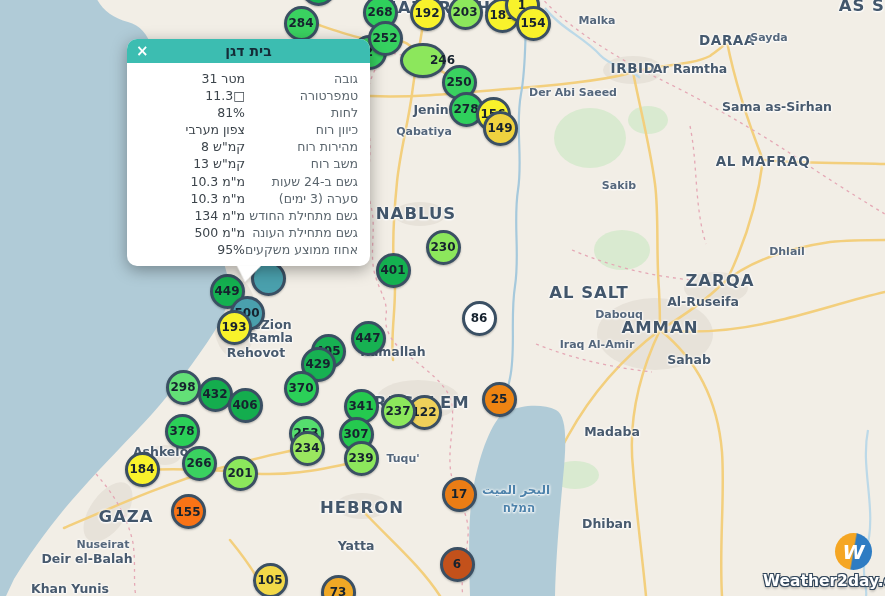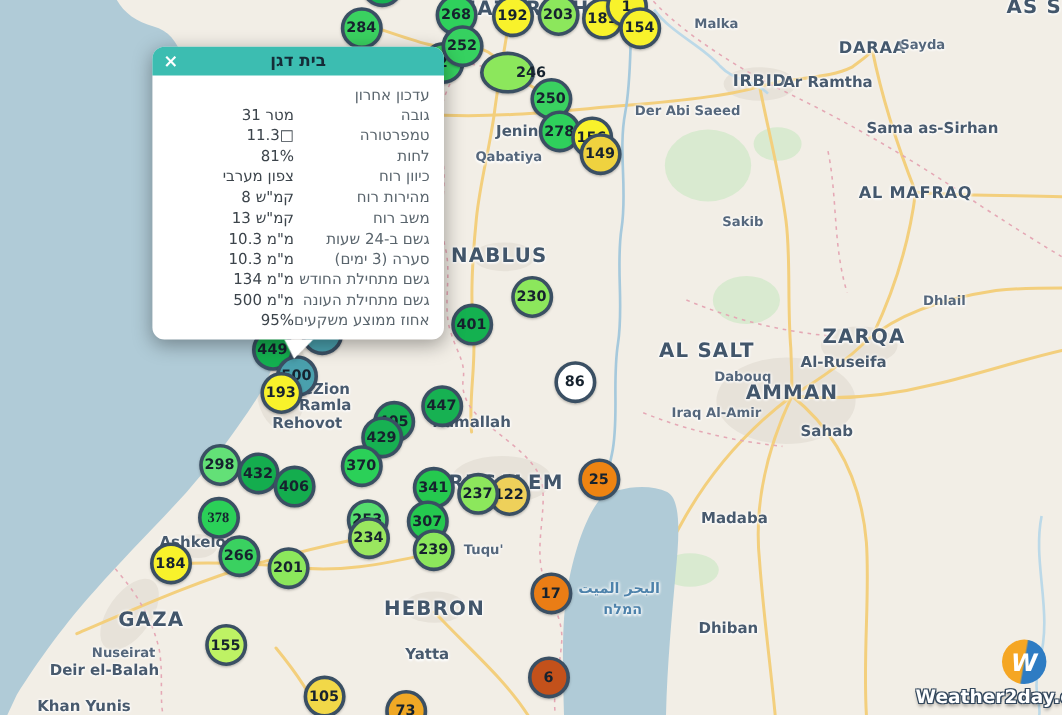--- a/index.html
+++ b/index.html
@@ -250,21 +250,21 @@
       </div>
       <div class="marker" style="left: 406.5px; top: 394.5px; background: rgb(238, 208, 90);">
         <span>122</span>
       </div>
       <div class="marker" style="left: 380.5px; top: 393.5px; background: rgb(140, 231, 92);">
         <span>237</span>
       </div>
       <div class="marker" style="left: 481.5px; top: 381.5px; background: rgb(238, 132, 18);">
         <span>25</span>
       </div>
-      <div class="marker" style="left: 164.5px; top: 413.5px; background: rgb(43, 208, 88); font-family: Liberation Serif, serif;">
+      <div class="marker" style="left: 164.5px; top: 413.5px; background: rgb(43, 208, 88);">
         <span>378</span>
       </div>
       <div class="marker" style="left: 288.5px; top: 415.5px; background: rgb(85, 221, 110);">
         <span>253</span>
       </div>
       <div class="marker" style="left: 289.5px; top: 430.5px; background: rgb(154, 231, 95);">
         <span>234</span>
       </div>
       <div class="marker" style="left: 338.5px; top: 416.5px; background: rgb(37, 201, 79);">
         <span>307</span>
@@ -277,42 +277,41 @@
       </div>
       <div class="marker" style="left: 181.5px; top: 445.5px; background: rgb(58, 209, 96);">
         <span>266</span>
       </div>
       <div class="marker" style="left: 222.5px; top: 455.5px; background: rgb(140, 231, 92);">
         <span>201</span>
       </div>
       <div class="marker" style="left: 441.5px; top: 476.5px; background: rgb(234, 125, 21);">
         <span>17</span>
       </div>
-      <div class="marker" style="left: 170.5px; top: 520px; background: #bef264;">
+      <div class="marker" style="left: 170.5px; top: 494px; background: #f97316;">
         <span>155</span>
       </div>
       <div class="marker" style="left: 252.5px; top: 562.5px; background: rgb(242, 216, 72);">
         <span>105</span>
       </div>
       <div class="marker" style="left: 320.5px; top: 574.5px; background: rgb(240, 168, 37);">
         <span>73</span>
       </div>
       <div class="marker" style="left: 439.5px; top: 546.5px; background: rgb(195, 81, 27);">
         <span>6</span>
       </div>
     </div>
 
   <div class="popup">
     <div class="popup-header">
       <span class="popup-close">×</span>
       <span class="popup-title">בית דגן</span>
     </div>
     <div class="popup-body" id="popup-rows">
         <div class="prow">
-          <span class="plabel">עדכון אחרון</span>
         </div>
         <div class="prow">
           <span class="plabel">גובה</span>
           <span class="pval">31 מטר</span>
         </div>
         <div class="prow">
           <span class="plabel">טמפרטורה</span>
           <span class="pval">11.3□</span>
         </div>
         <div class="prow">

